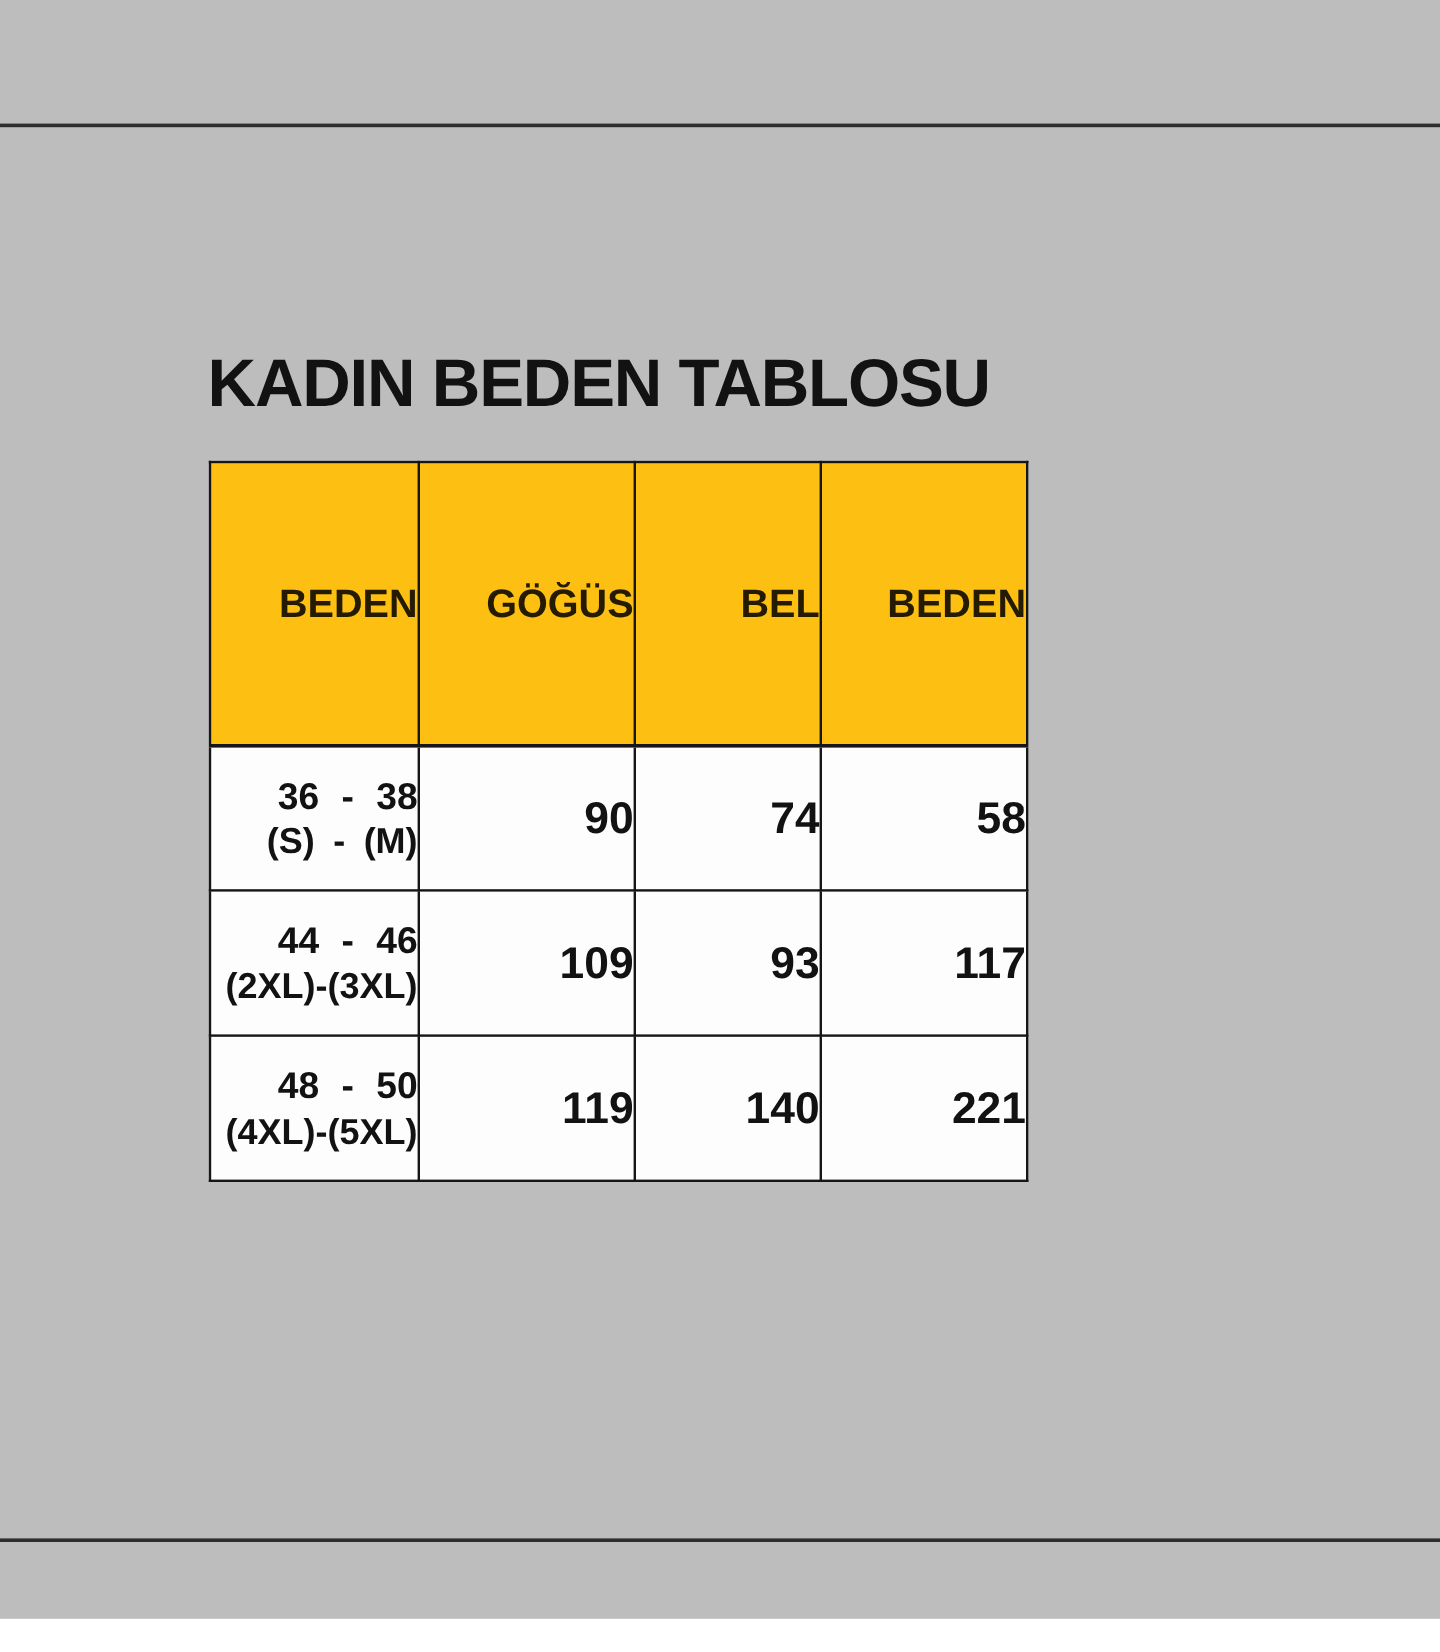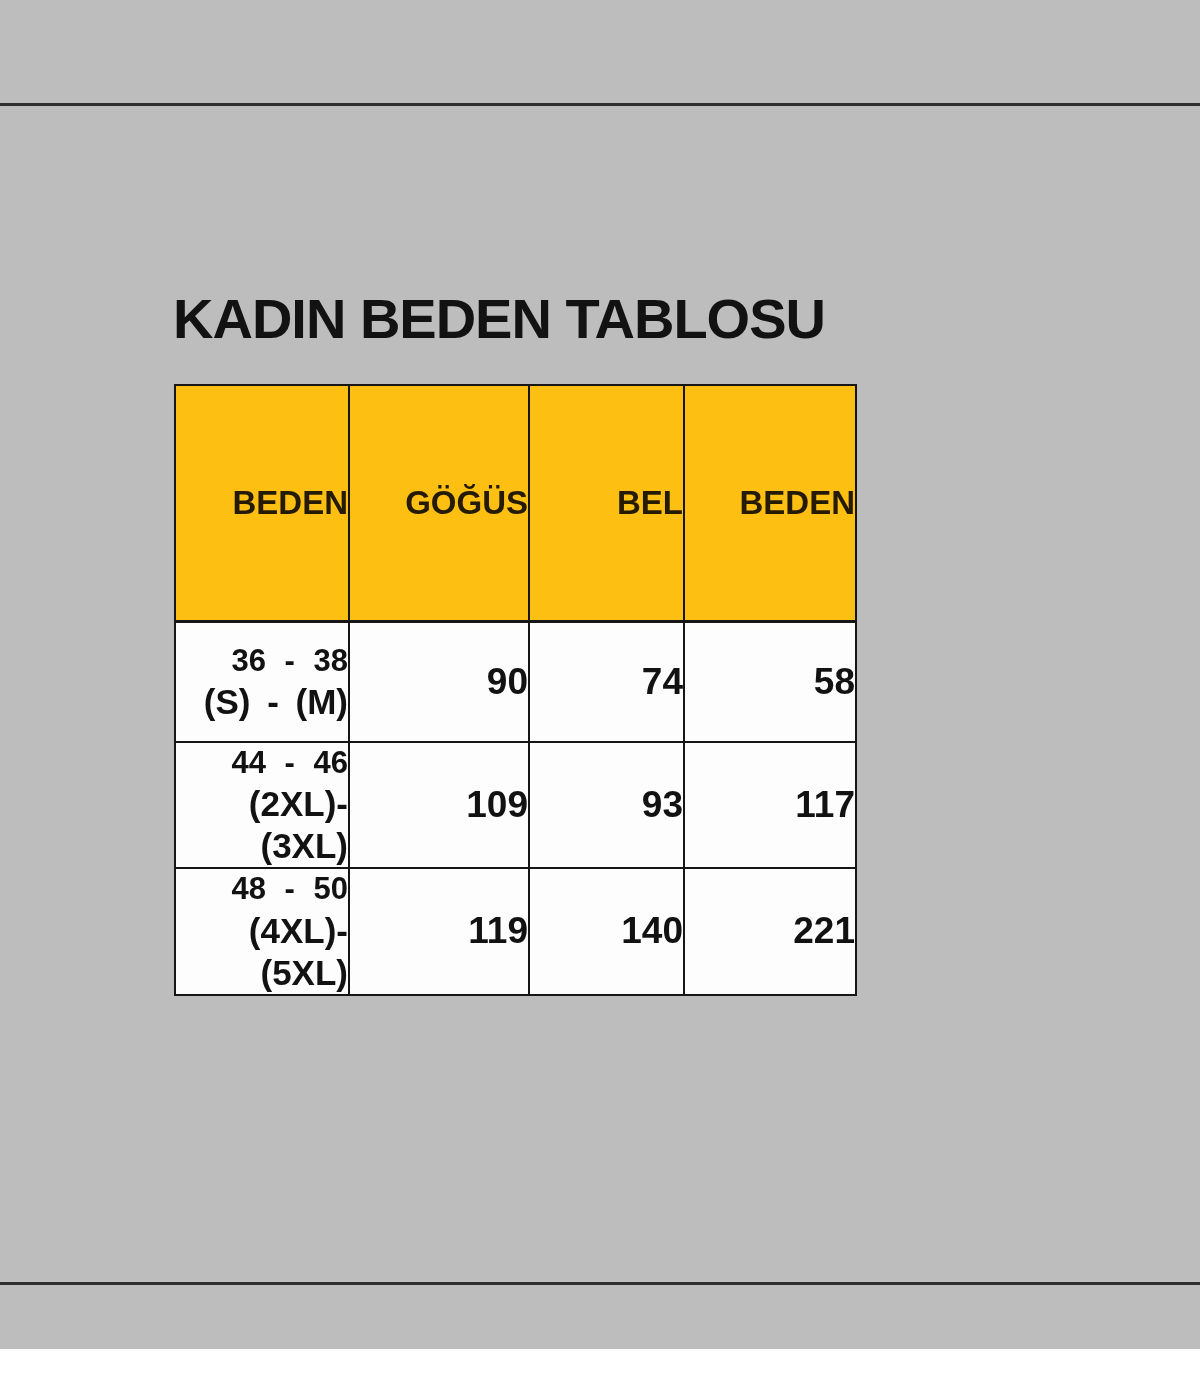--- a/index.html
+++ b/index.html
@@ -67,21 +67,21 @@
   }
   td.size-cell { background: #fdfdfd; }
   .size-l1 {
     font-size: 31px;
     font-weight: 700;
     word-spacing: 10px;
     color: #121212;
     line-height: 1.3;
   }
   .size-l2 {
-    font-size: 35px;
+    font-size: 30px;
     font-weight: 700;
     word-spacing: 7px;
     color: #121212;
     line-height: 1.2;
   }
 </style>
 </head>
 <body>
 
 <div class="page">

